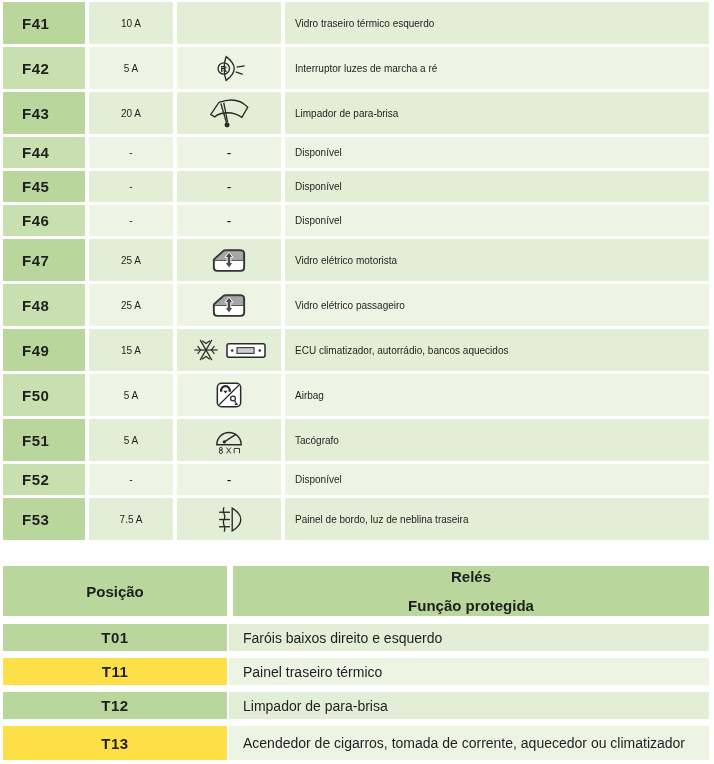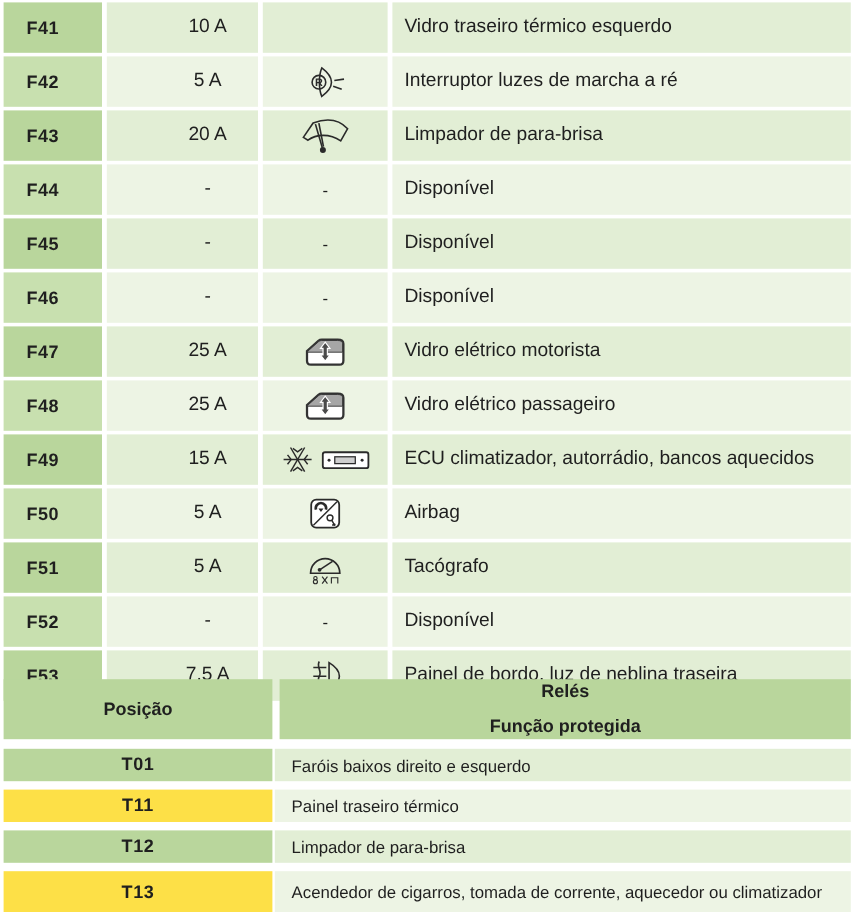--- a/index.html
+++ b/index.html
@@ -4,27 +4,27 @@
 <style>
   html,body{margin:0;padding:0;background:#ffffff;}
   .page{position:relative;width:714px;height:764px;background:#ffffff;
         font-family:"Liberation Sans",sans-serif;color:#1f1f1f;overflow:hidden;}
 
   
   .fuse-table{position:absolute;top:2px;left:3px;width:706px;
               display:flex;flex-direction:column;gap:3px;text-align:right;}
   .frow{display:flex;gap:4px;}
   .frow.tall{height:42px;}
-  .frow.short{height:42px;}
+  .frow.short{height:31px;}
   .cell{display:flex;align-items:center;}
   .c-id{width:82px;padding-left:19px;box-sizing:border-box;
         font-weight:bold;font-size:15px;letter-spacing:.5px;}
-  .c-amp{width:84px;justify-content:center;font-size:16px;padding-left:42px;}
+  .c-amp{width:84px;justify-content:center;font-size:10px;}
   .c-icon{width:104px;justify-content:center;gap:5px;font-size:14px;}
-  .c-desc{flex:1;padding-left:10px;box-sizing:border-box;font-size:16px;}
+  .c-desc{flex:1;padding-left:10px;box-sizing:border-box;font-size:10px;}
 
   .frow.darker .c-id{background:#b9d69c;}
   .frow.lighter .c-id{background:#c8e0af;}
   .frow.darker .lightcell{background:#e2eed5;}
   .frow.lighter .lightcell{background:#edf4e4;}
 
   
   .relay-table{position:absolute;top:566px;left:3px;width:706px;}
   .relay-head{display:flex;gap:6px;height:50px;border-radius:12px;}
   .pos-header{width:224px;background:#b9d69c;justify-content:center;

